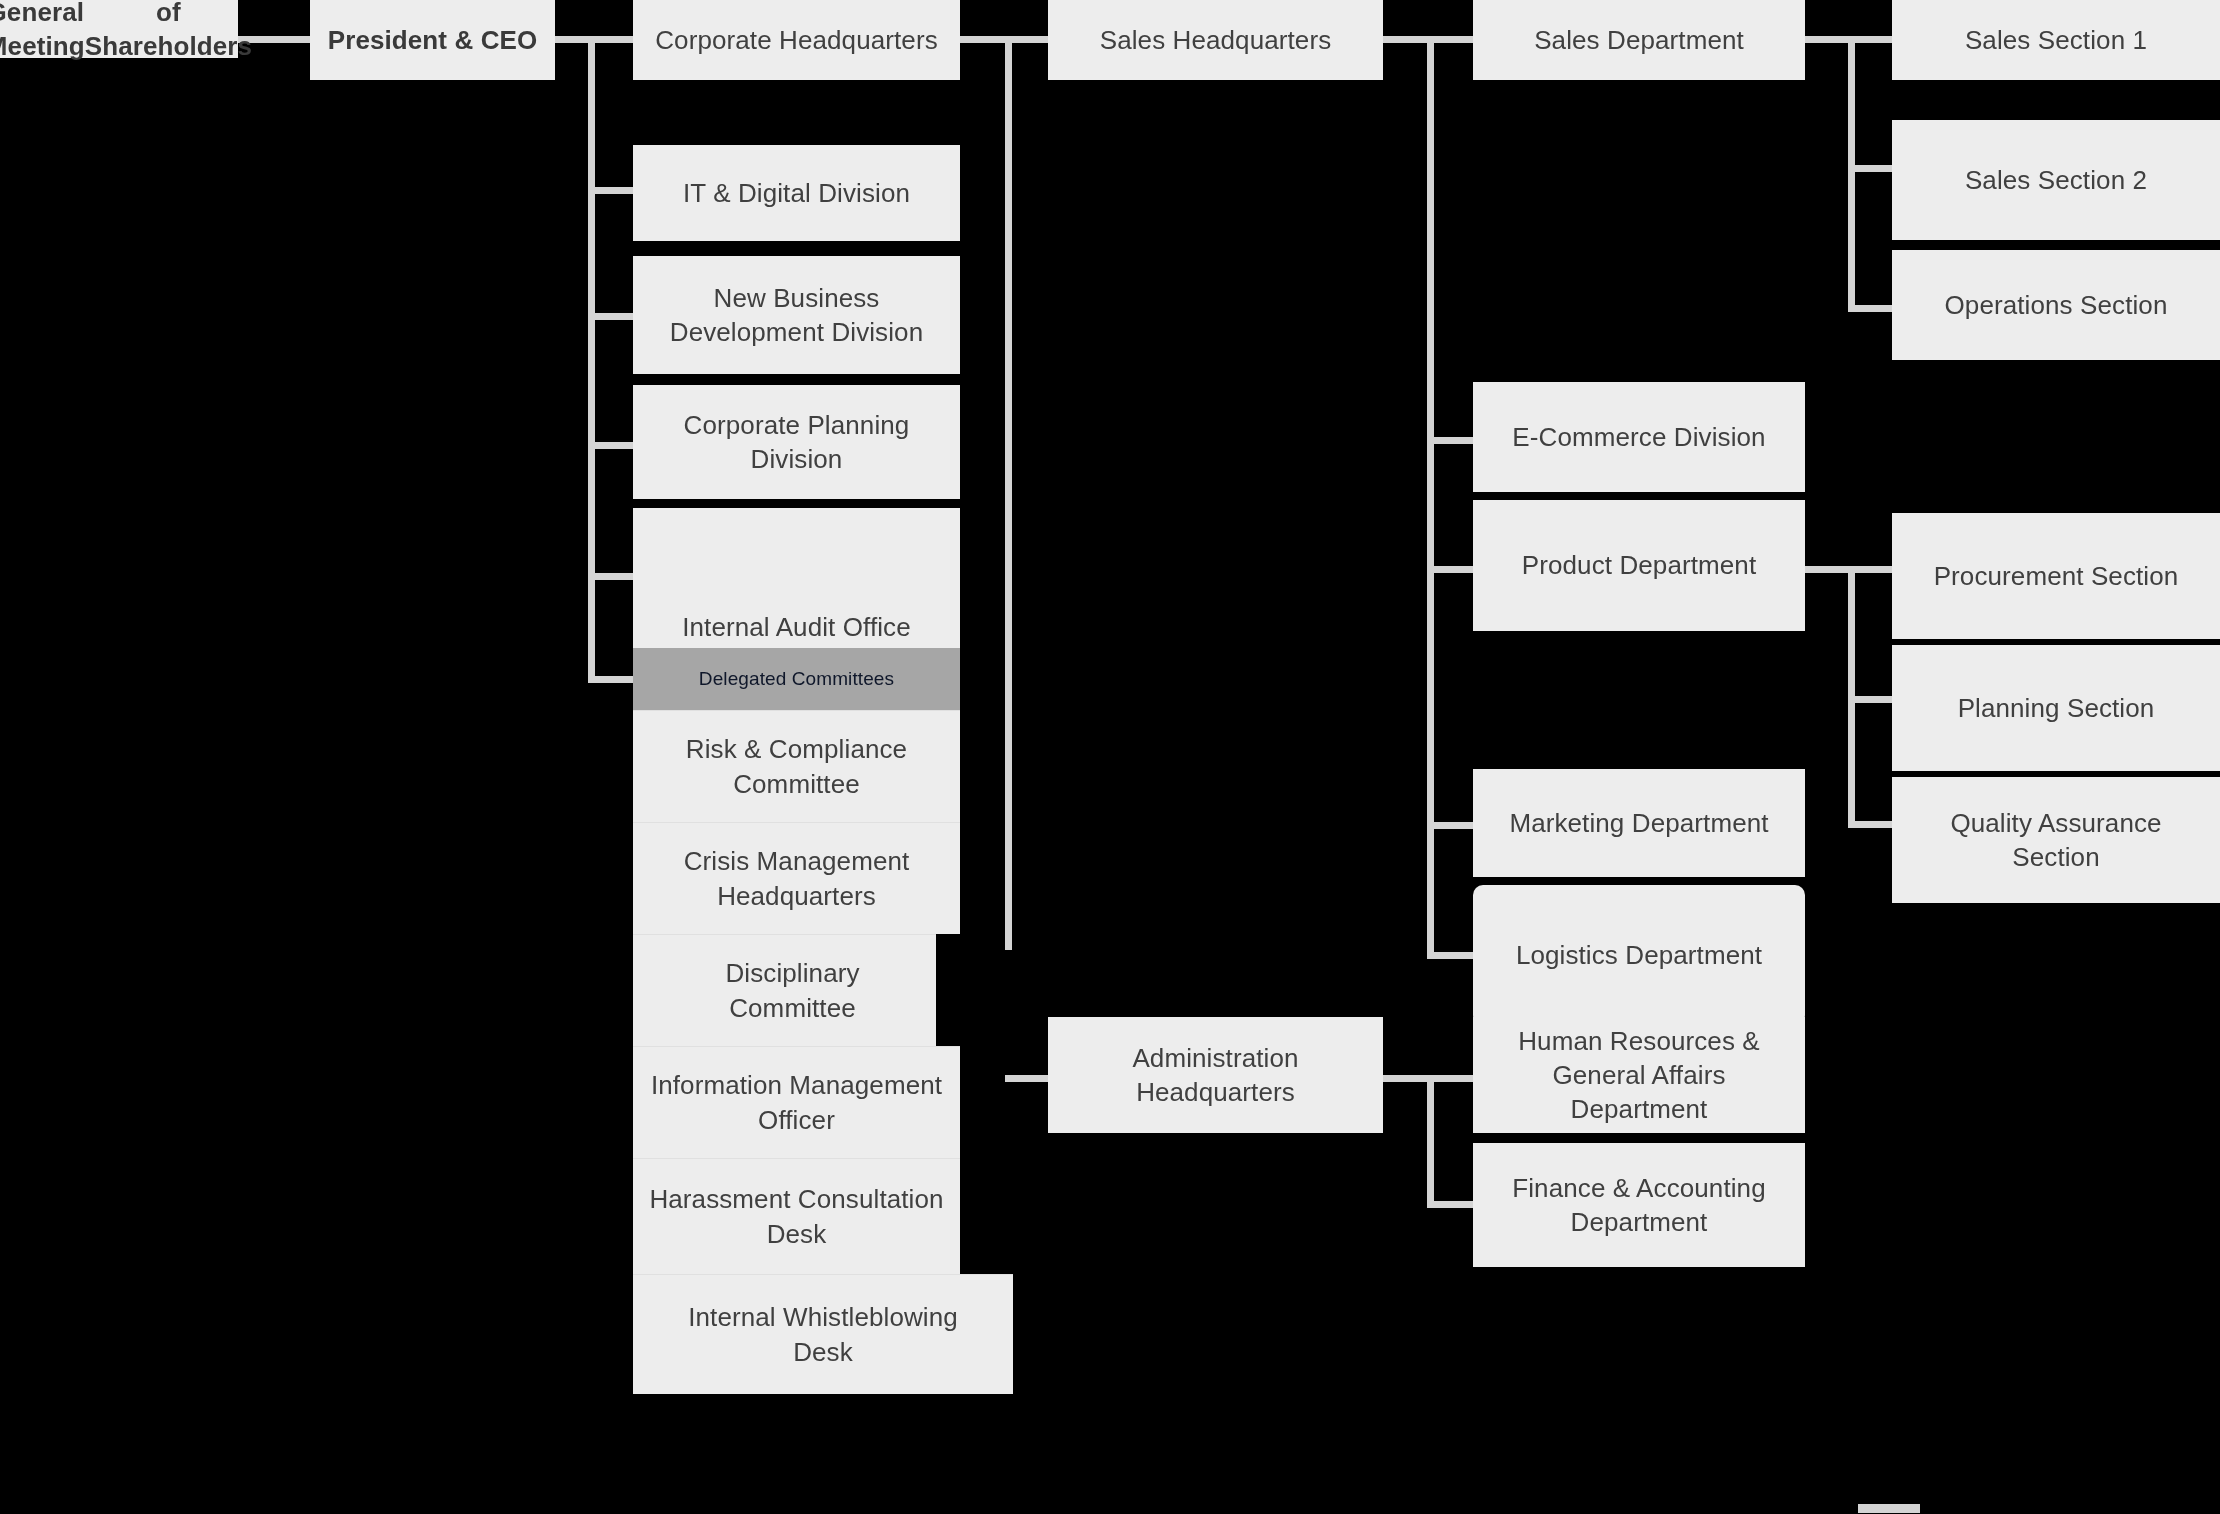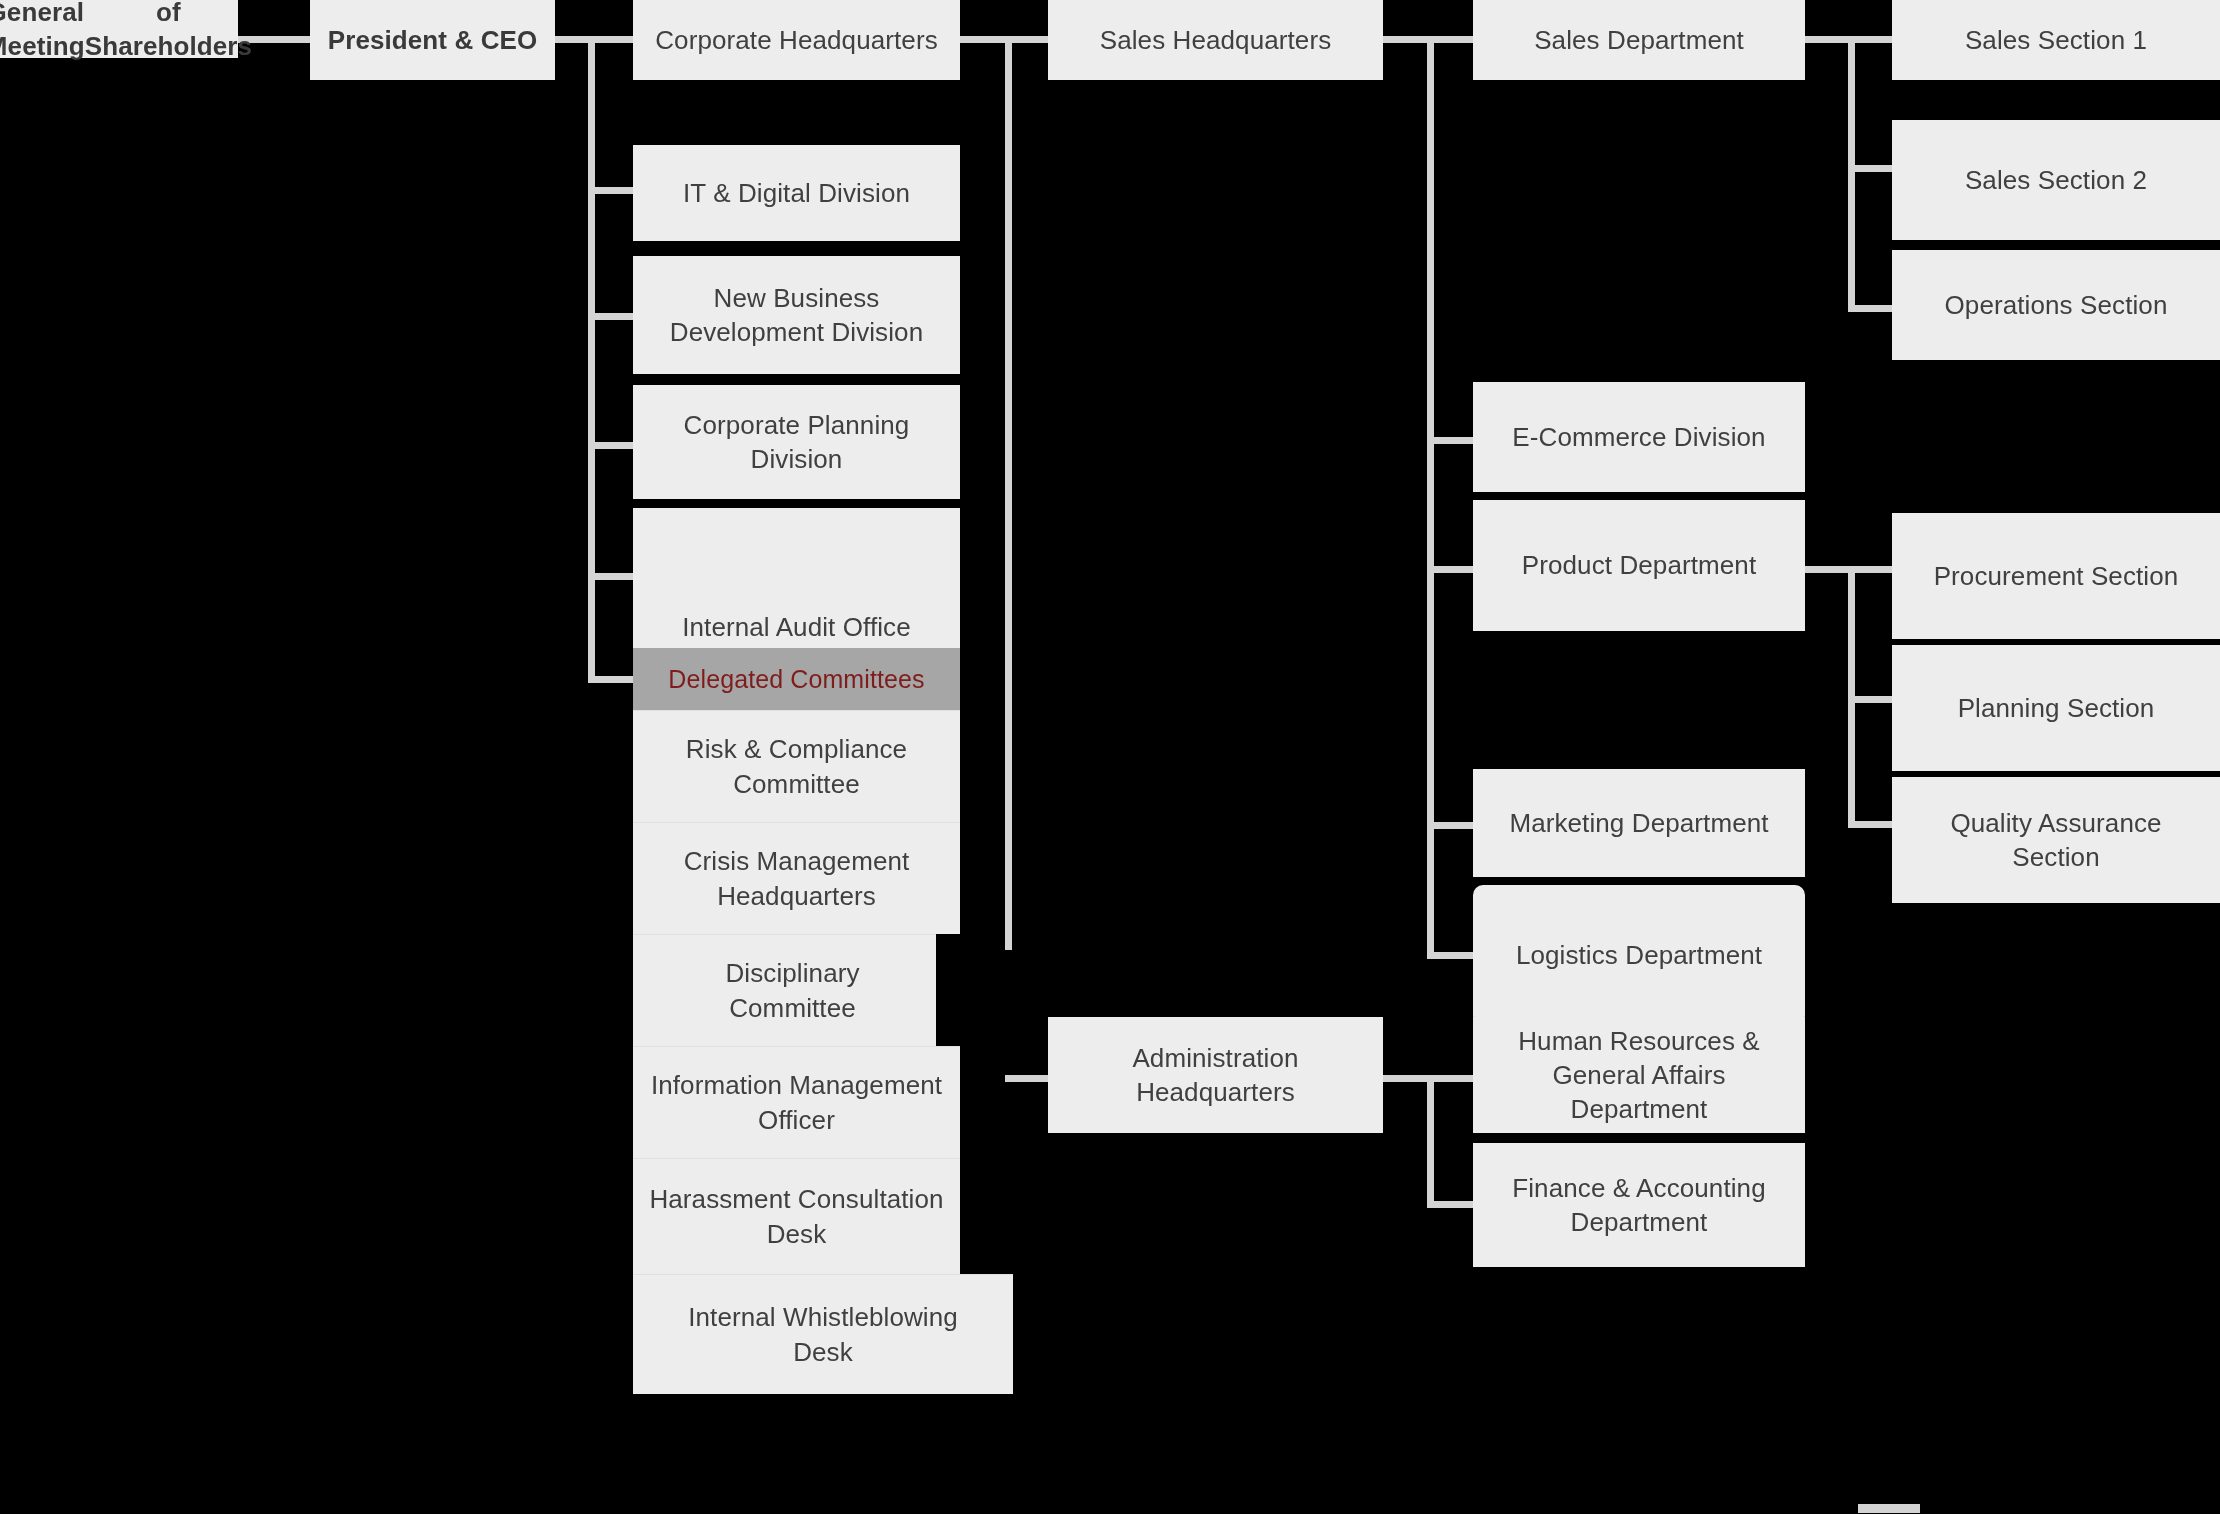--- a/index.html
+++ b/index.html
@@ -29,22 +29,22 @@
     line-height: 1.32;
     padding: 4px 12px;
     letter-spacing: 0.1px;
   }
   .node.bold {
     font-weight: bold;
     color: #3a3a3a;
   }
   .node.group-header {
     background: #a6a6a6;
-    color: #7f1d1d;
-    font-size: 25px;
+    color: #0f172a;
+    font-size: 19px;
   }
   .node.sub {
     background: #ededed;
     border-top: 1px solid #e0e0e0;
   }
   .conn {
     position: absolute;
     background: #d4d4d4;
   }
   .conn.h { height: 7px; }

